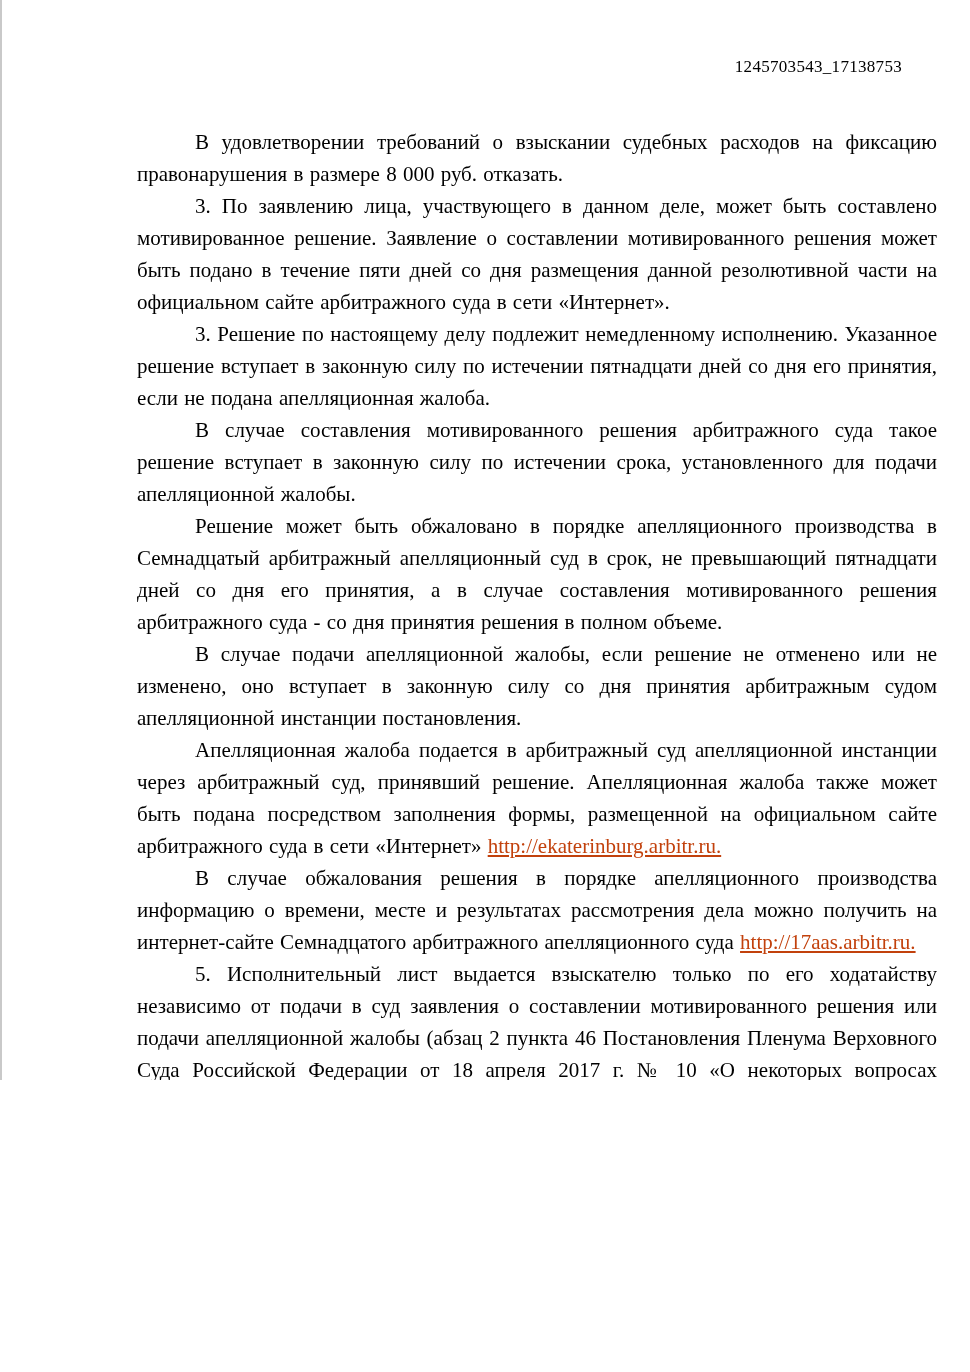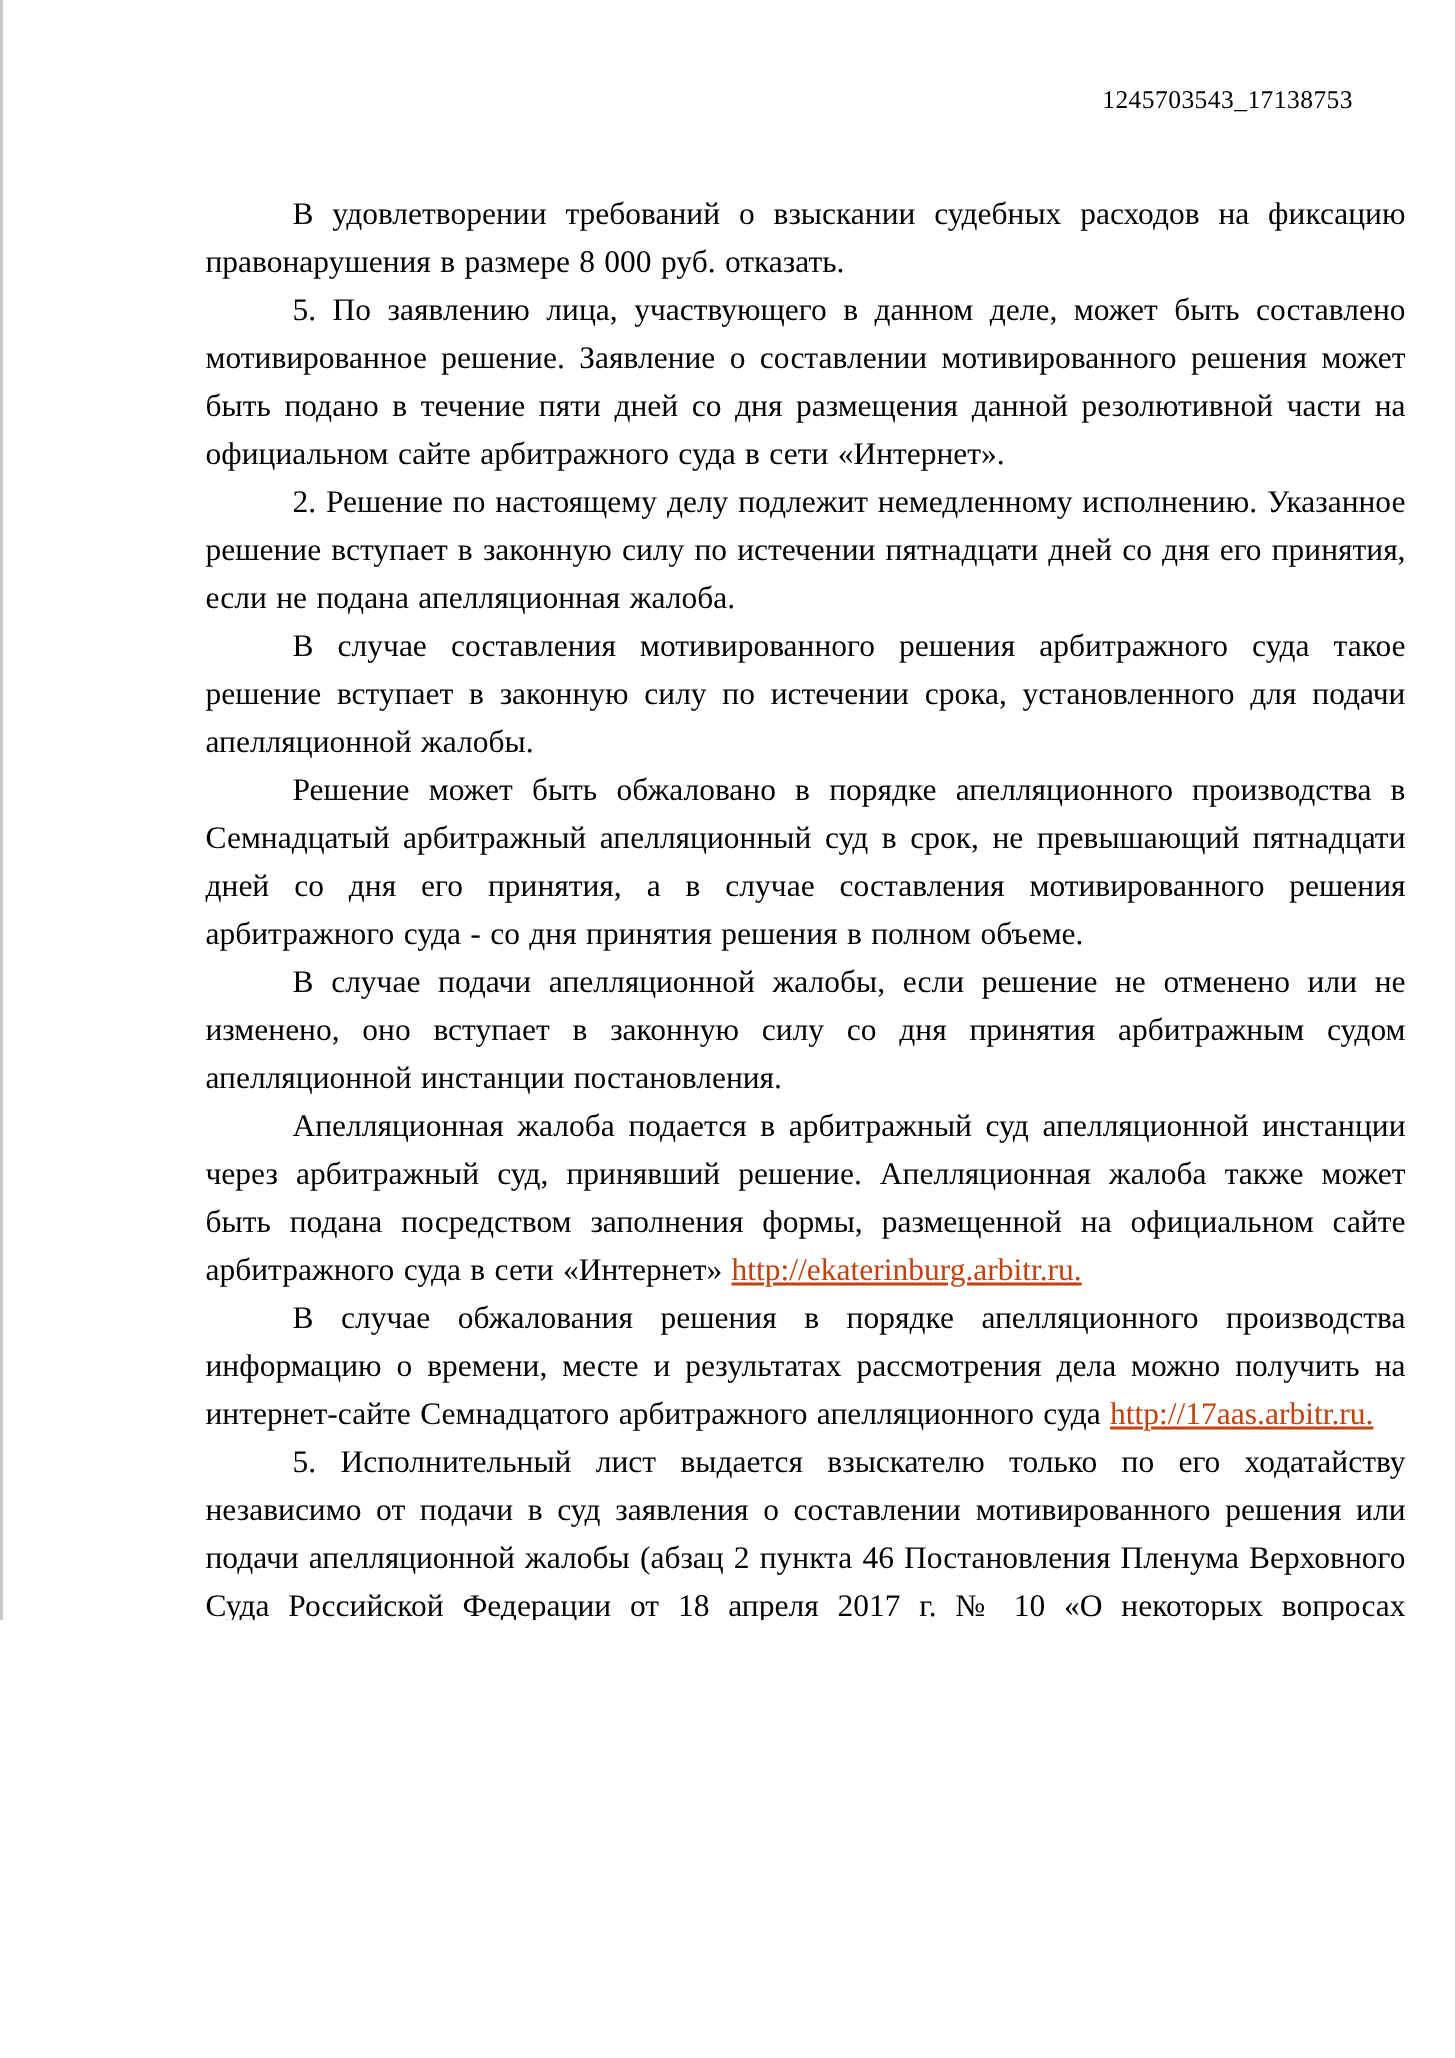--- a/index.html
+++ b/index.html
@@ -77,22 +77,22 @@
 </style>
 </head>
 <body>
 
 <div class="page">
 
   <div class="doc-id">1245703543_17138753</div>
 
   <div class="body-text">
     <p>В удовлетворении требований о взыскании судебных расходов на фиксацию правонарушения в размере 8 000 руб. отказать.</p>
-    <p>5. По заявлению лица, участвующего в данном деле, может быть составлено мотивированное решение. Заявление о составлении мотивированного решения может быть подано в течение пяти дней со дня размещения данной резолютивной части на официальном сайте арбитражного суда в сети «Интернет».</p>
-    <p>2. Решение по настоящему делу подлежит немедленному исполнению. Указанное решение вступает в законную силу по истечении пятнадцати дней со дня его принятия, если не подана апелляционная жалоба.</p>
+    <p>3. По заявлению лица, участвующего в данном деле, может быть составлено мотивированное решение. Заявление о составлении мотивированного решения может быть подано в течение пяти дней со дня размещения данной резолютивной части на официальном сайте арбитражного суда в сети «Интернет».</p>
+    <p>3. Решение по настоящему делу подлежит немедленному исполнению. Указанное решение вступает в законную силу по истечении пятнадцати дней со дня его принятия, если не подана апелляционная жалоба.</p>
     <p>В случае составления мотивированного решения арбитражного суда такое решение вступает в законную силу по истечении срока, установленного для подачи апелляционной жалобы.</p>
     <p>Решение может быть обжаловано в порядке апелляционного производства в Семнадцатый арбитражный апелляционный суд в срок, не превышающий пятнадцати дней со дня его принятия, а в случае составления мотивированного решения арбитражного суда - со дня принятия решения в полном объеме.</p>
     <p>В случае подачи апелляционной жалобы, если решение не отменено или не изменено, оно вступает в законную силу со дня принятия арбитражным судом апелляционной инстанции постановления.</p>
     <p><span>Апелляционная жалоба подается в арбитражный суд апелляционной инстанции через арбитражный суд, принявший решение. Апелляционная жалоба также может быть подана посредством заполнения формы, размещенной на официальном сайте арбитражного суда в сети «Интернет» </span><span class="doc-link">http://ekaterinburg.arbitr.ru.</span></p>
     <p><span>В случае обжалования решения в порядке апелляционного производства информацию о времени, месте и результатах рассмотрения дела можно получить на интернет-сайте Семнадцатого арбитражного апелляционного суда </span><span class="doc-link">http://17aas.arbitr.ru.</span></p>
     <p>5. Исполнительный лист выдается взыскателю только по его ходатайству независимо от подачи в суд заявления о составлении мотивированного решения или подачи апелляционной жалобы (абзац 2 пункта 46 Постановления Пленума Верховного Суда Российской Федерации от 18 апреля 2017 г. № 10 «О некоторых вопросах применения судами положений Гражданского процессуального кодекса Российской Федерации и Арбитражного процессуального кодекса Российской Федерации об упрощенном производстве»).</p>
   </div>
 
   <div class="page-number">2</div>
 

